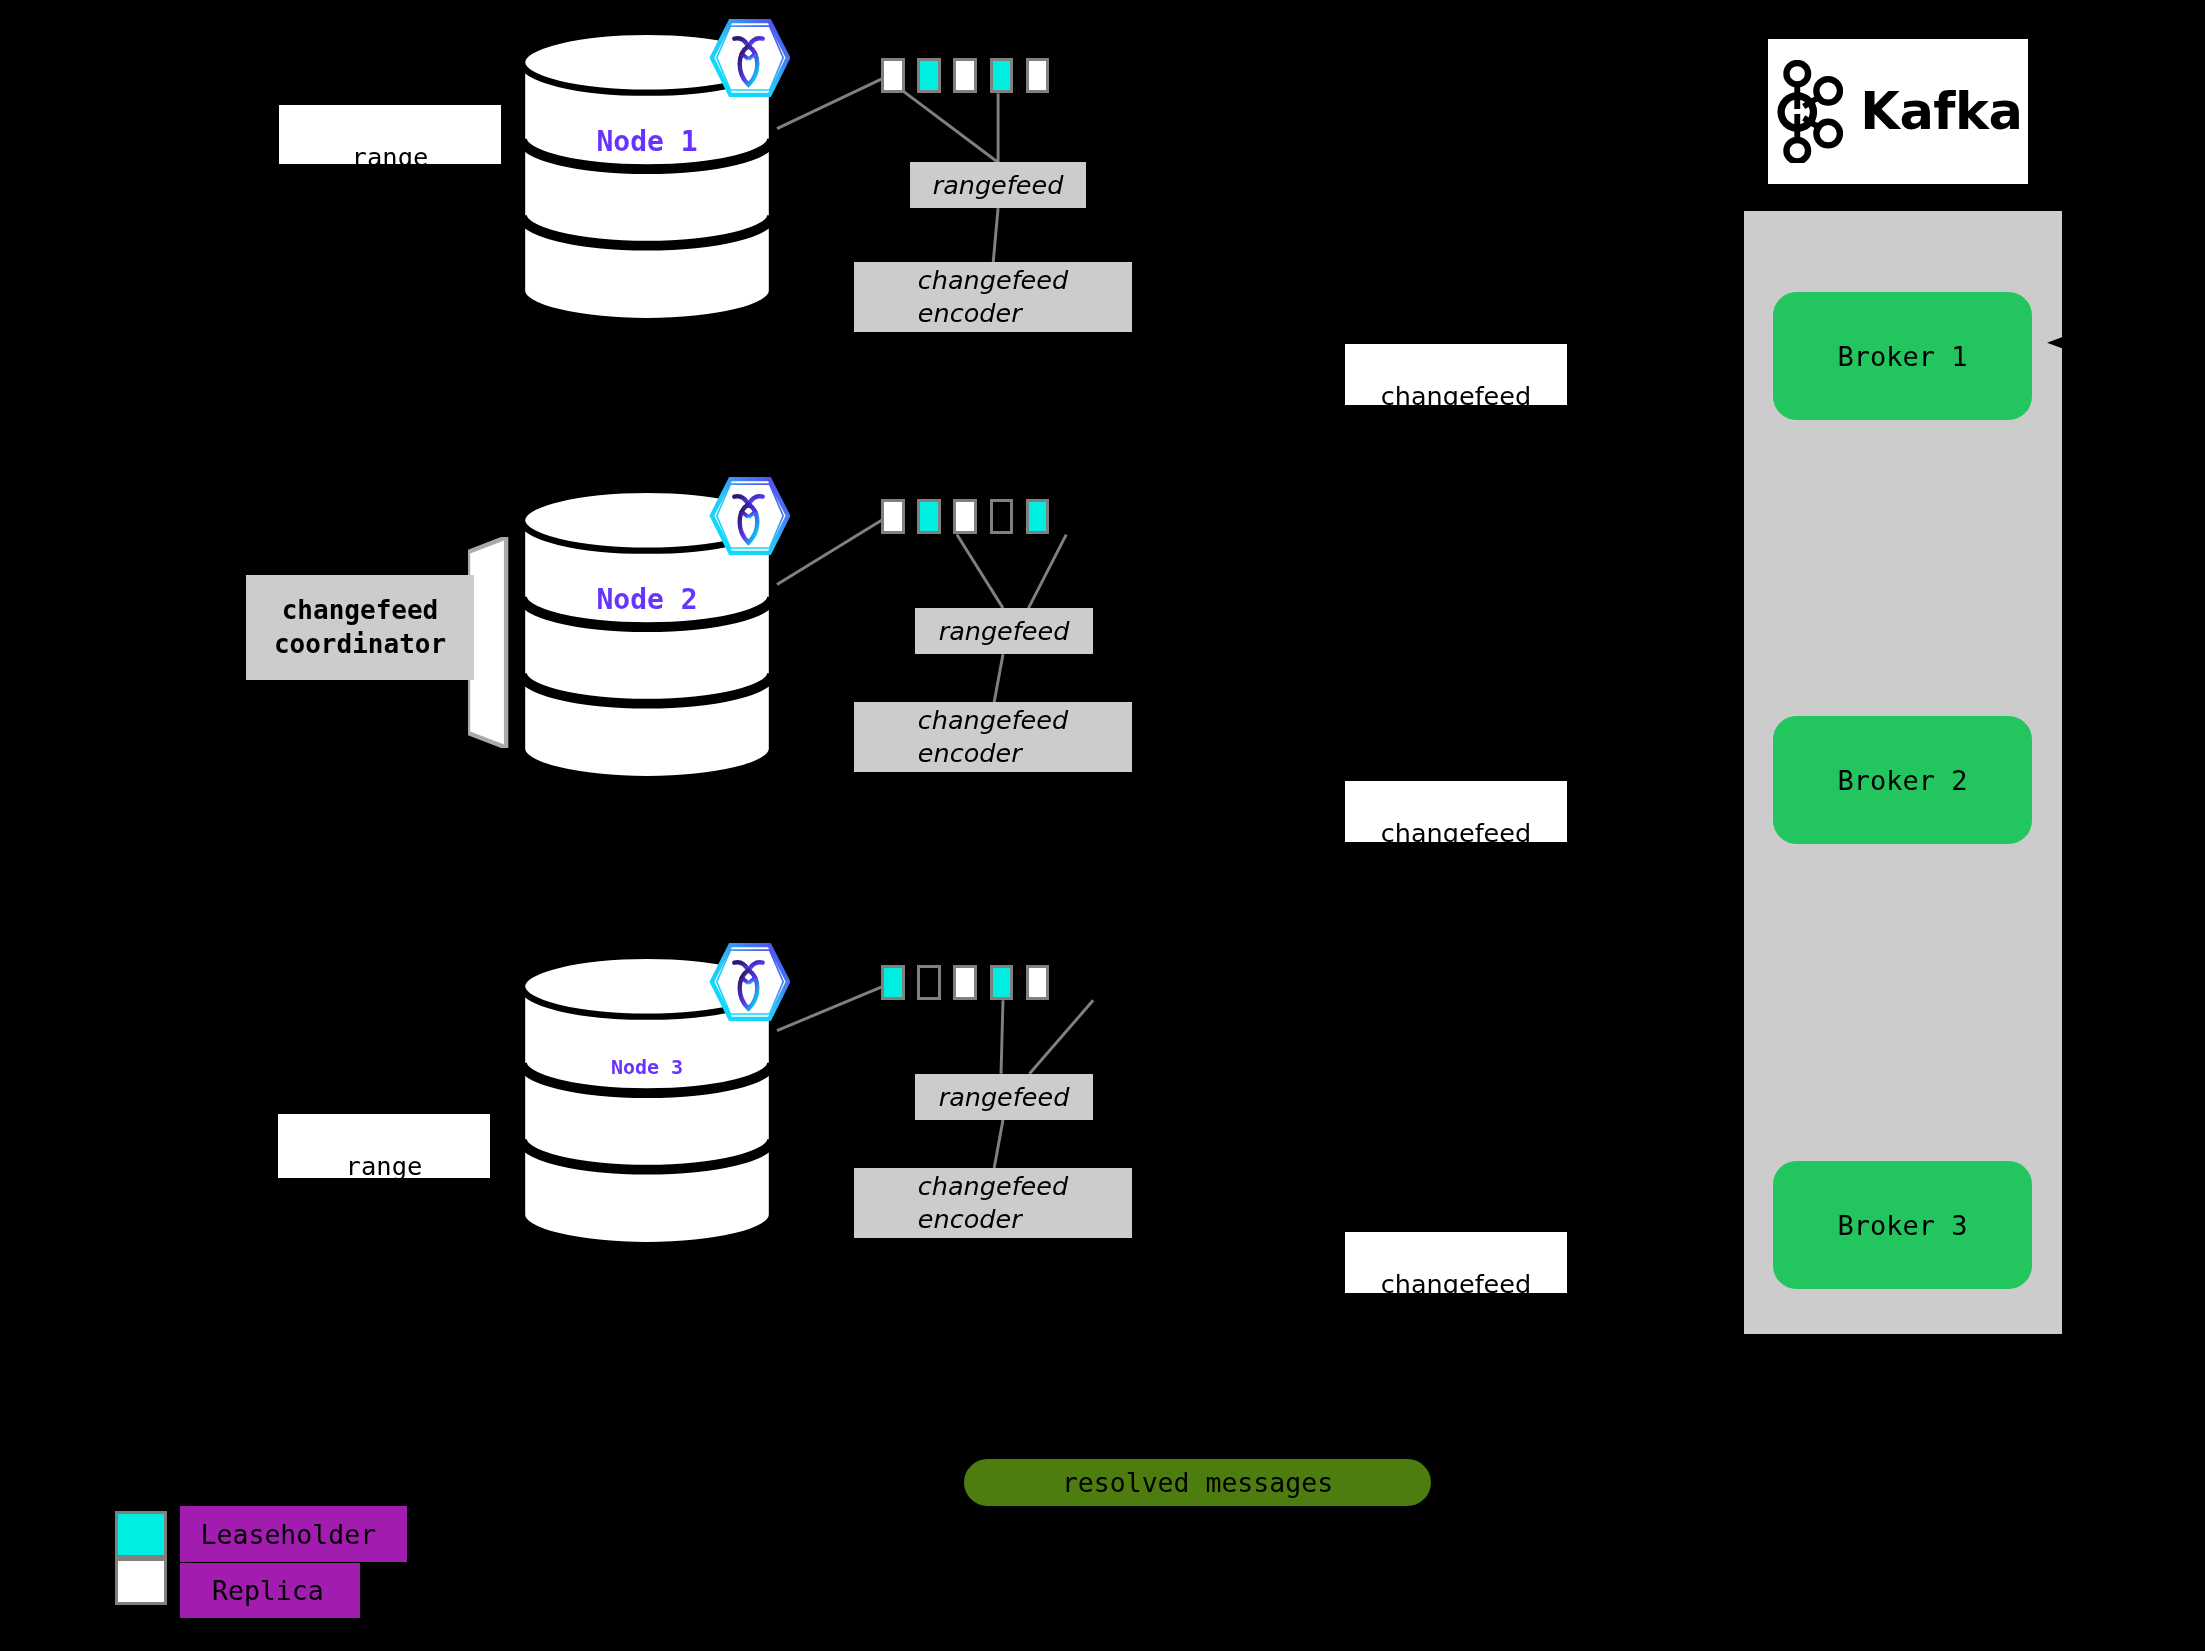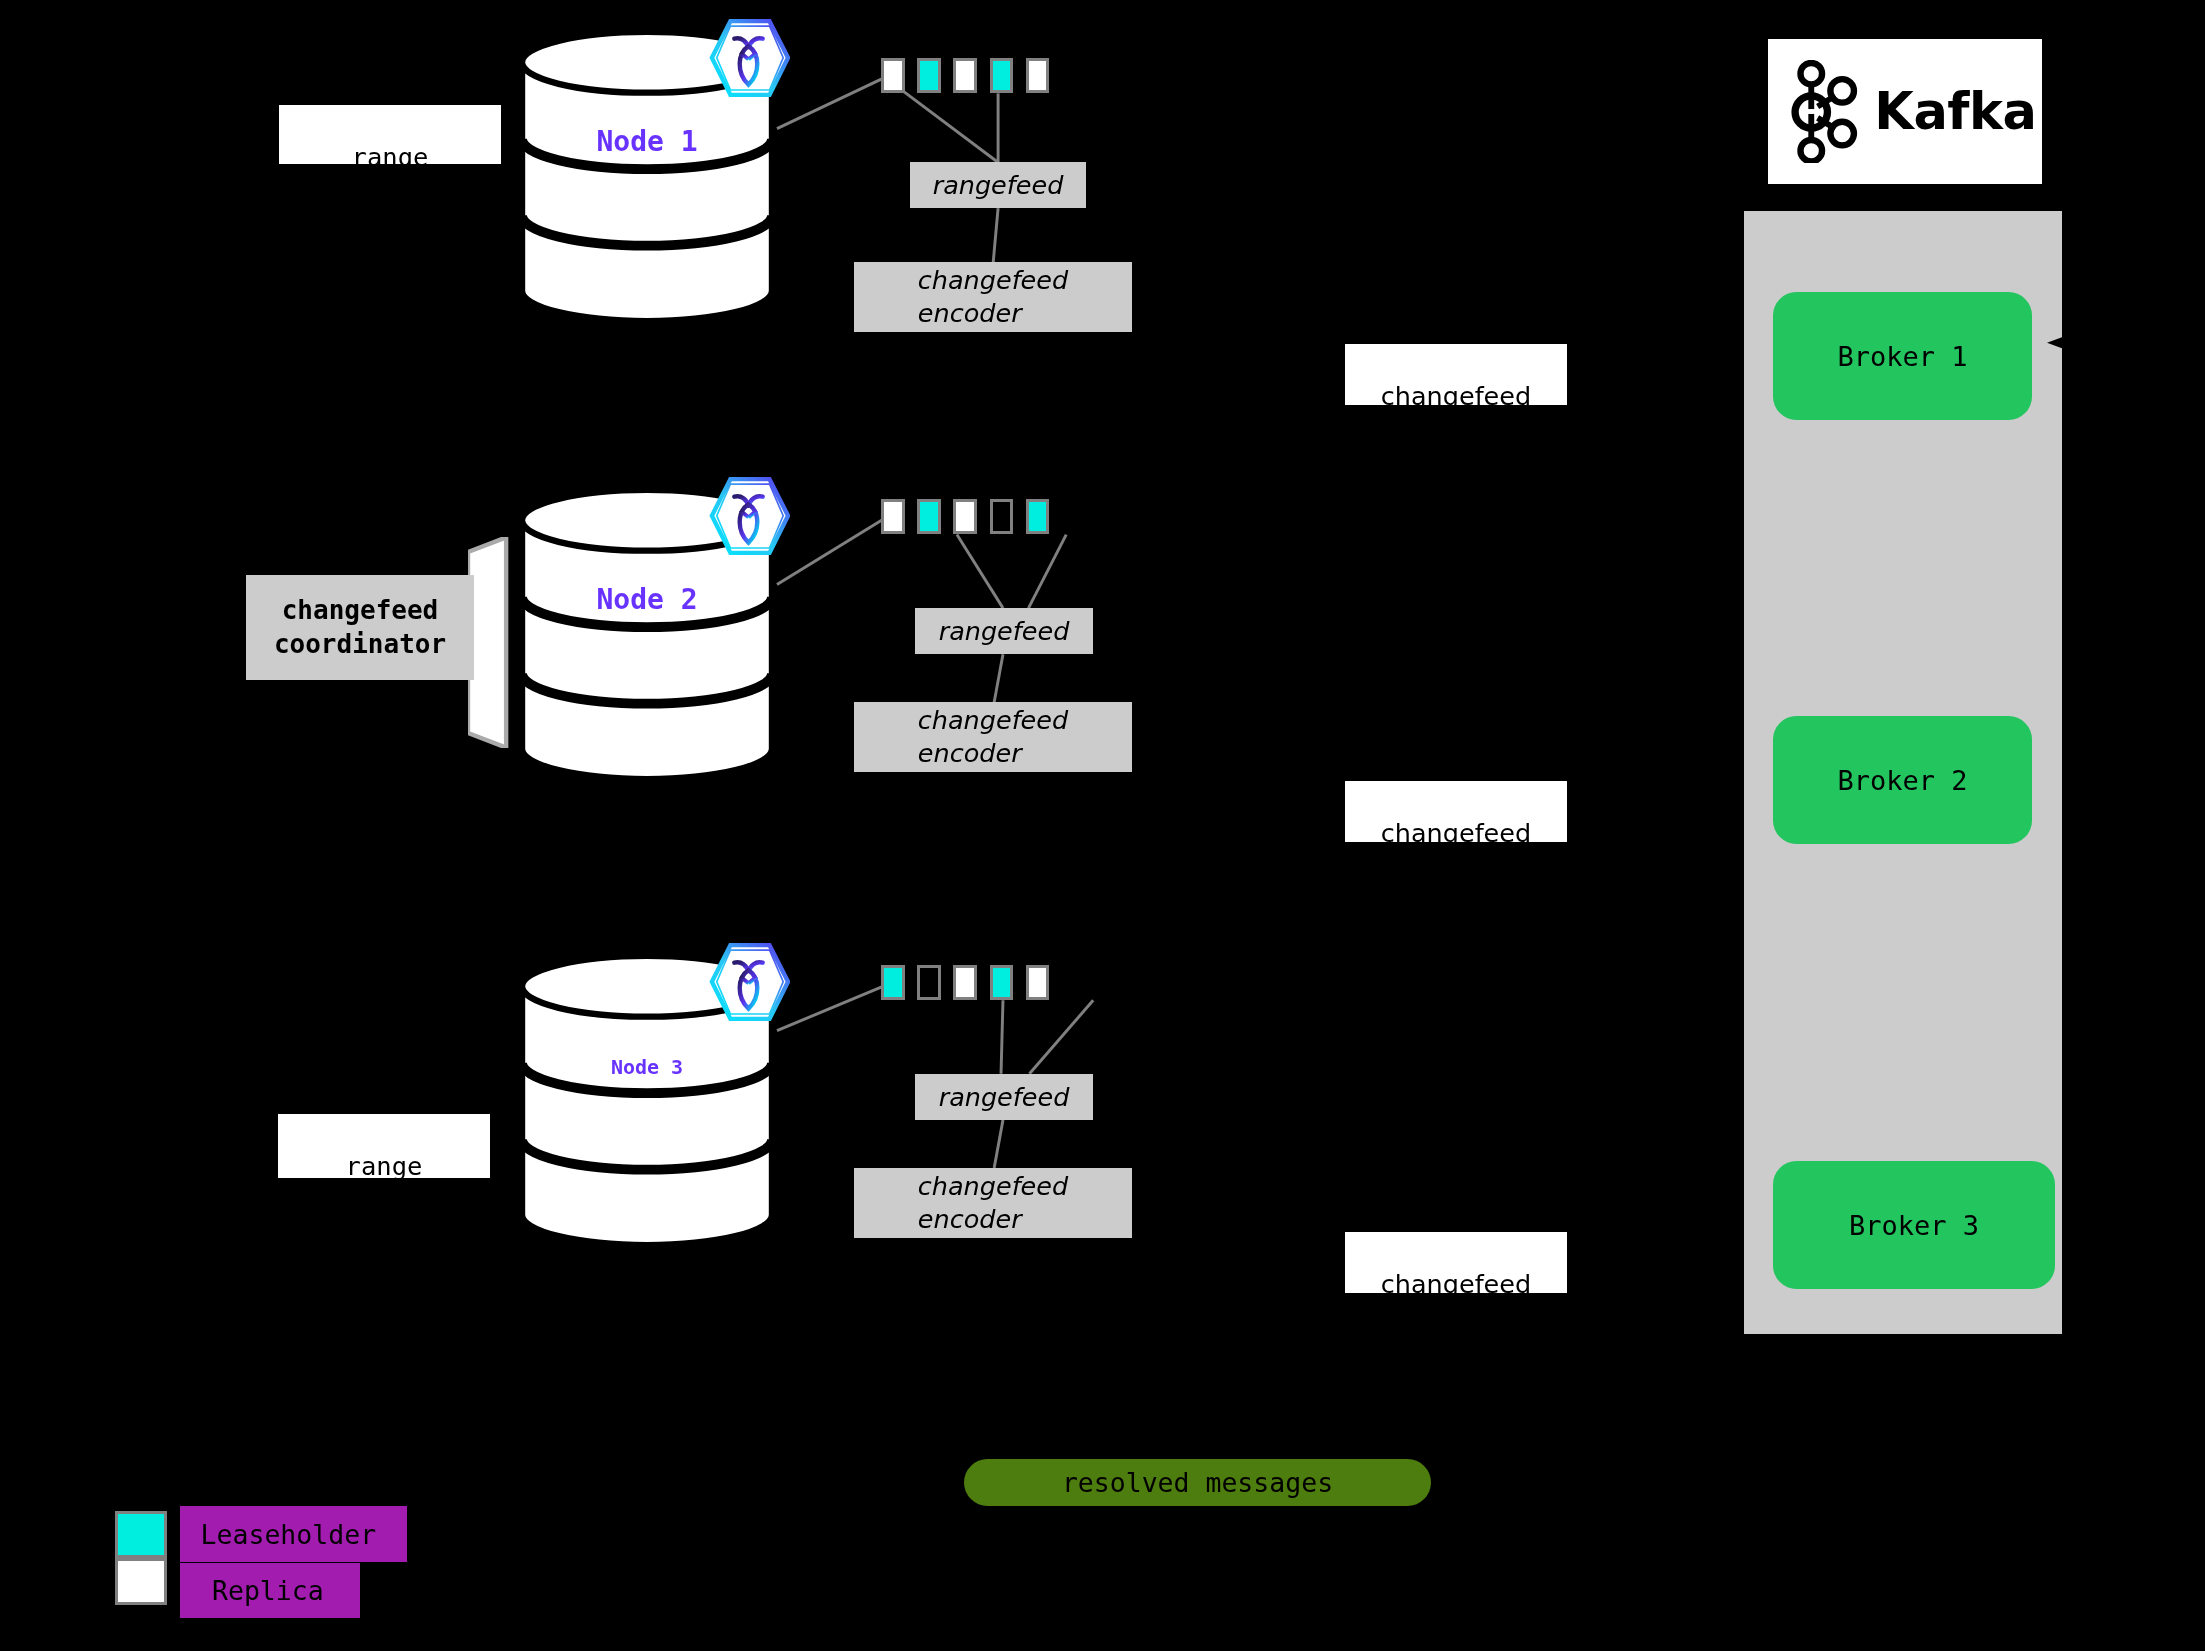--- a/index.html
+++ b/index.html
@@ -352,21 +352,21 @@
   <div class="gbox" style="left:915px; top:1074px; width:178px; height:46px; font-size:25.5px;">rangefeed</div>
 
   <div class="gbox" style="left:854px; top:1168px; width:278px; height:70px; font-size:25.5px;">changefeed
 encoder</div>
 
   <div class="wlabel wlabel-sans" style="left:1345px; top:1232px; width:222px; height:61px; font-size:25.5px;">
     <span class="wlabel-inner">changefeed
 messages</span>
   </div>
 
-  <div class="kafka-card" style="left:1768px; top:39px; width:260px; height:145px;padding-left:14px;">
+  <div class="kafka-card" style="left:1768px; top:39px; width:260px; height:145px;">
     <svg width="74" height="103" viewBox="0 0 150 210">
       <g stroke="#000000" fill="none">
         <line x1="47" y1="45" x2="47" y2="100" stroke-width="12"></line>
         <line x1="47" y1="110" x2="47" y2="168" stroke-width="12"></line>
         <line x1="60" y1="95" x2="96" y2="73" stroke-width="12"></line>
         <line x1="60" y1="118" x2="96" y2="140" stroke-width="12"></line>
       </g>
       <circle cx="47" cy="28" r="22" fill="none" stroke="#000000" stroke-width="13"></circle>
       <circle cx="47" cy="185" r="22" fill="none" stroke="#000000" stroke-width="13"></circle>
       <circle cx="47" cy="106" r="33" fill="none" stroke="#000000" stroke-width="15"></circle>
@@ -377,21 +377,21 @@
   </div>
 
   <div class="broker-panel" style="left:1744px; top:211px; width:318px; height:1123px;"></div>
 
   <svg class="abs" style="left:2047px; top:332px;" width="34" height="24.5" viewBox="0 0 70 50">
     <polygon points="60,0 0,22 60,44" fill="#000000"></polygon>
   </svg>
 
   <div class="broker" style="left:1773px; top:292px; width:259px; height:128px; font-size:27px;">Broker 1</div>
   <div class="broker" style="left:1773px; top:716px; width:259px; height:128px; font-size:27px;">Broker 2</div>
-  <div class="broker" style="left:1773px; top:1161px; width:282px; height:128px; font-size:27px;">Broker 3</div>
+  <div class="broker" style="left:1773px; top:1161px; width:259px; height:128px; font-size:27px;">Broker 3</div>
 
   <div class="pill" style="left:964px; top:1459px; width:467px; height:47px; font-size:26.5px;">resolved messages</div>
 
   <div class="legend-swatch range-leaseholder" style="left:115px; top:1511px; width:52px; height:47px;"></div>
   <div class="legend-text" style="left:180px; top:1506px; width:227px; height:56px; font-size:26.5px; padding-left:20.6px;">Leaseholder</div>
 
   <div class="legend-swatch range-replica" style="left:115px; top:1558px; width:52px; height:47px;"></div>
   <div class="legend-text" style="left:180px; top:1563px; width:180px; height:55px; font-size:26.5px; padding-left:32px;">Replica</div>
 
 </div>

